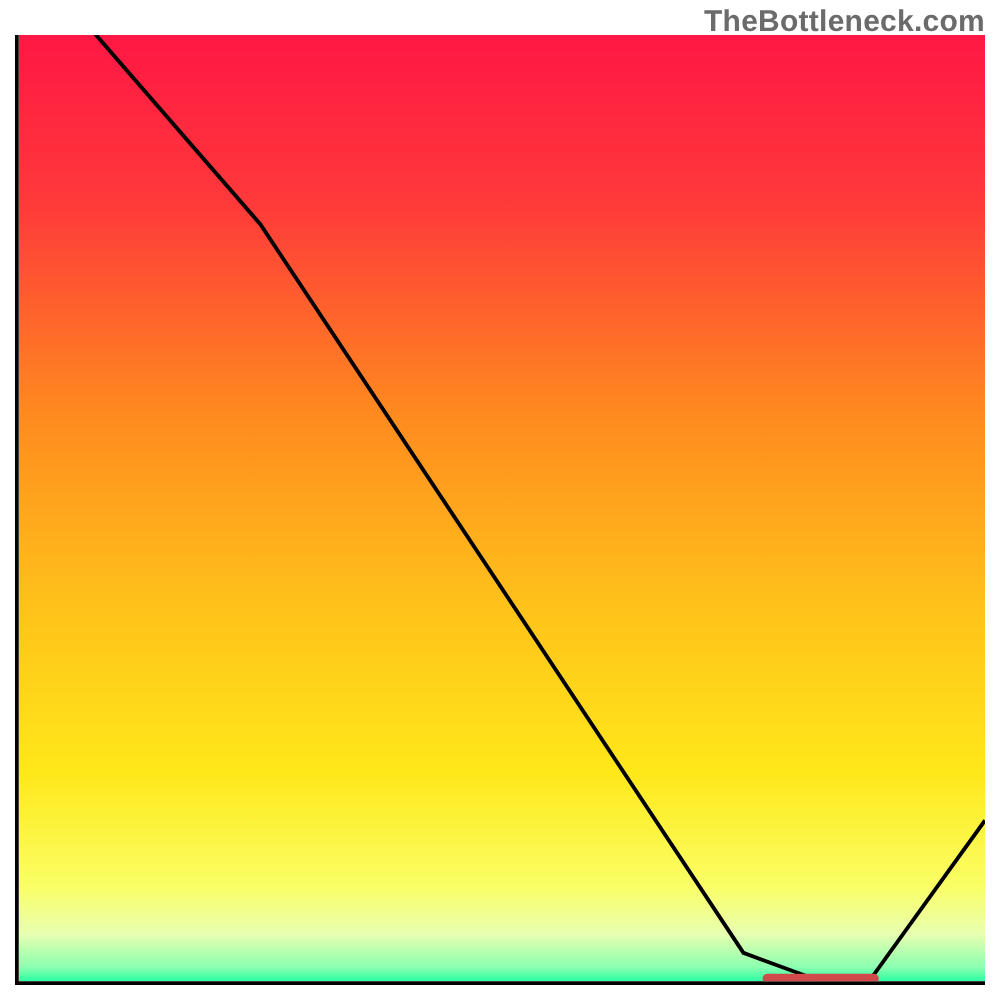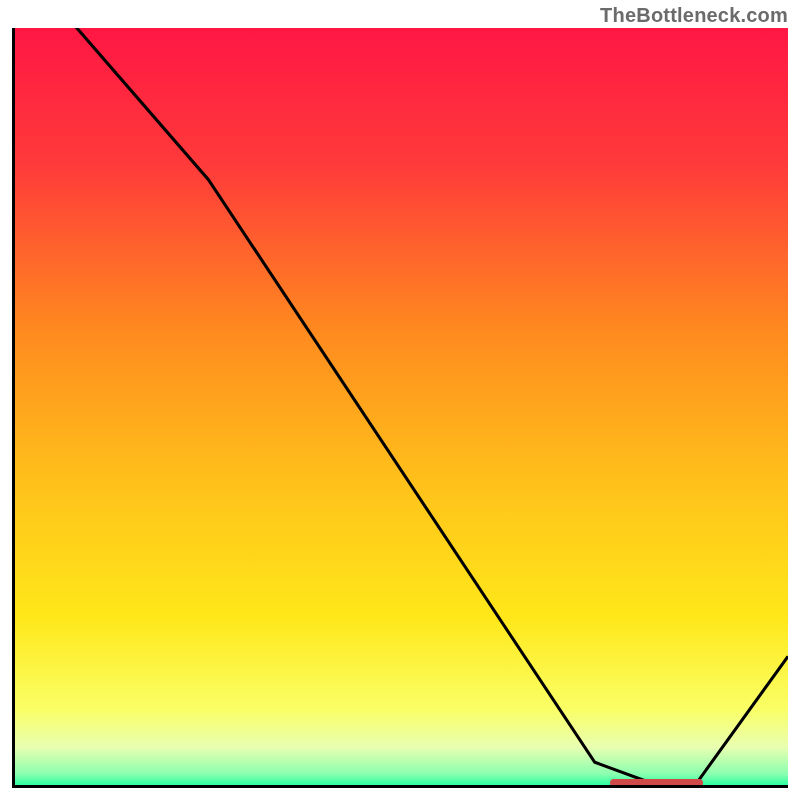--- a/index.html
+++ b/index.html
@@ -13,21 +13,21 @@
   .stage {
     position: relative;
     width: 800px;
     height: 800px;
   }
   .watermark {
     position: absolute;
     top: 4px;
     right: 12px;
     font-family: Arial, Helvetica, sans-serif;
-    font-size: 20px;
+    font-size: 24px;
     font-weight: 600;
     color: #6b6b6b;
     letter-spacing: 0.2px;
   }
   .plot {
     position: absolute;
     left: 12px;
     top: 28px;
     width: 776px;
     height: 760px;

